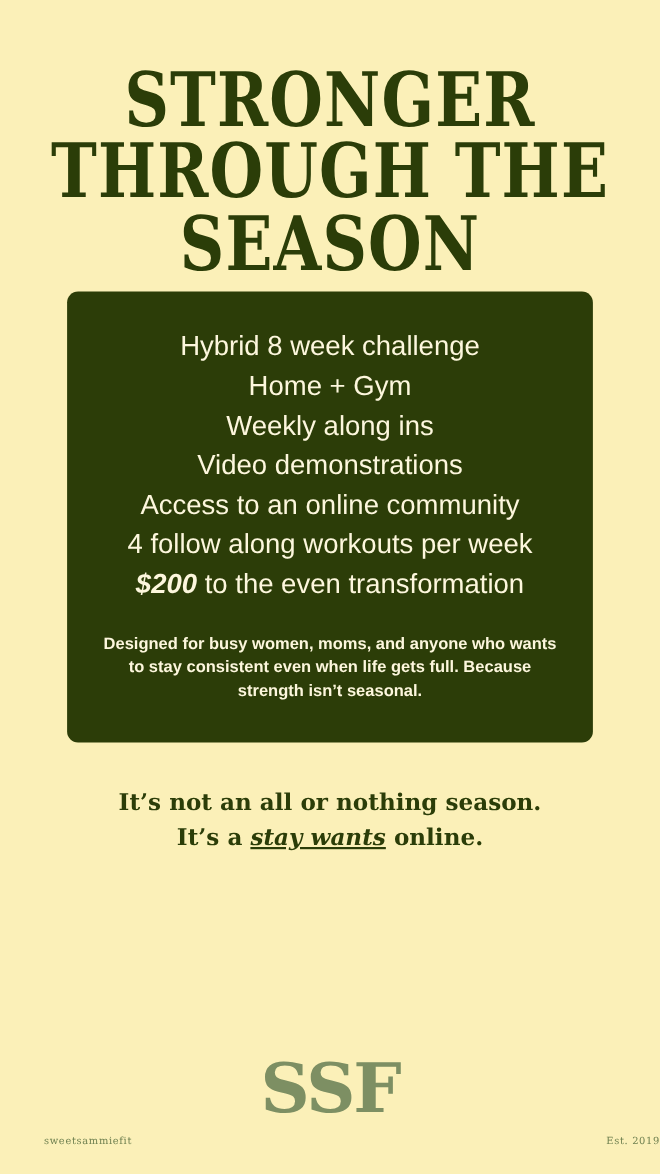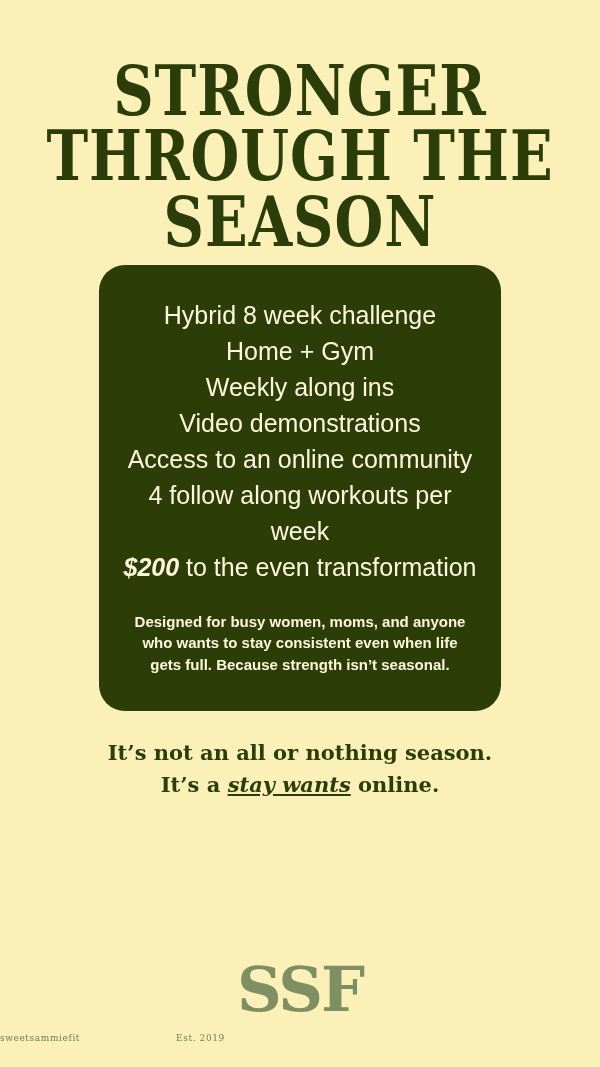--- a/index.html
+++ b/index.html
@@ -54,22 +54,22 @@
     color: #2b3d08;
     font-family: "DejaVu Serif", serif;
     font-weight: bold;
     font-size: 20px;
     letter-spacing: 0.2px;
   }
 
   
   .card {
     margin: 22px auto 0 auto;
-    width: 402px;
-    border-radius: 26px;
+    width: 478px;
+    border-radius: 10px;
     background: #2c3d08;
     padding: 32px 24px 36px 24px;
     box-sizing: border-box;
   }
   .card-list {
     list-style: none;
     margin: 0;
     padding: 0;
     text-align: center;
   }
@@ -90,21 +90,21 @@
     text-align: center;
     color: #fdf7dd;
     font-family: "Liberation Sans", sans-serif;
     font-weight: bold;
     font-size: 15px;
     line-height: 1.43;
   }
 
   
   .closing {
-    margin: 26px 0 0 0;
+    margin: 38px 0 0 0;
     text-align: center;
     color: #2b3d08;
     font-family: "DejaVu Serif", serif;
     font-size: 21px;
     line-height: 1.5;
     font-weight: 600;
   }
   .closing .l2 .strong {
     font-weight: bold;
     font-style: italic;
@@ -123,26 +123,27 @@
     font-family: "DejaVu Serif", serif;
     font-weight: bold;
     font-size: 62px;
     letter-spacing: -2px;
     color: #7d8f63;
     line-height: 1;
   }
   .footer-row {
     margin-top: 12px;
     display: flex;
-    justify-content: flex-start;
+    justify-content: space-between;
     gap: 96px;
     color: #6f8050;
     font-family: "DejaVu Serif", serif;
     font-size: 9px;
     letter-spacing: 0.6px;
+    padding-left: 40px;
   }
 </style>
 </head>
 <body>
 
 <div class="poster">
 
   <h1 class="headline">
     <span class="ln ln1">STRONGER</span>
     <span class="ln ln2">THROUGH THE</span>

